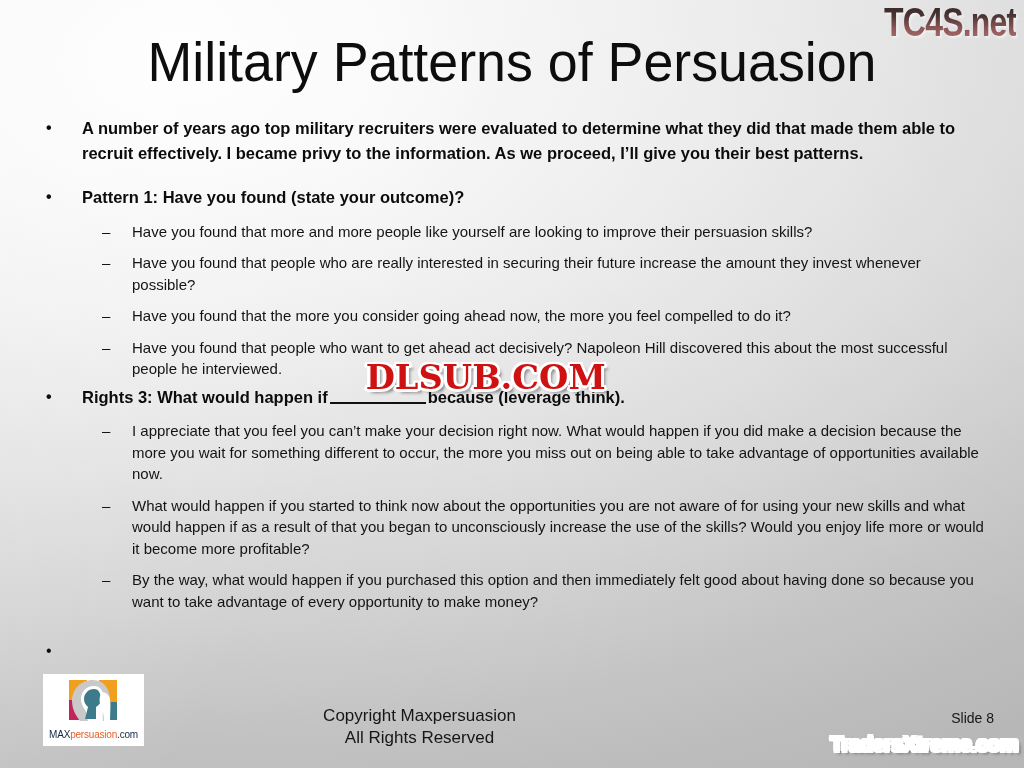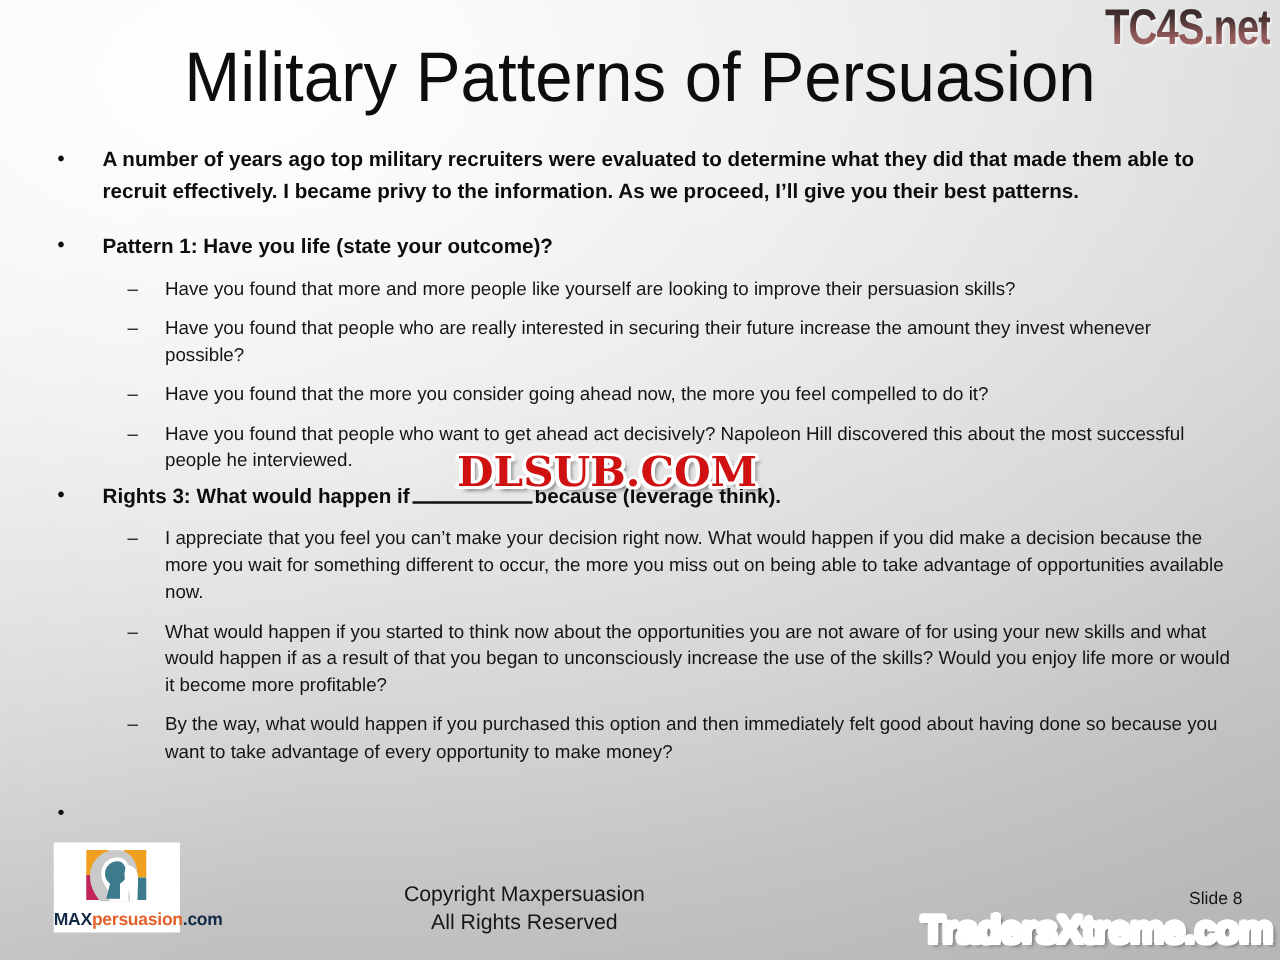--- a/index.html
+++ b/index.html
@@ -177,22 +177,22 @@
     width: 72px;
     height: 46px;
   }
   #maxlogo .wordmark {
     position: absolute;
     left: 0;
     right: 0;
     bottom: 6px;
     text-align: center;
     font-family: "Liberation Sans", sans-serif;
-    font-weight: bold;
-    font-size: 14px;
+    font-weight: normal;
+    font-size: 10px;
     line-height: 10px;
     letter-spacing: -0.2px;
     white-space: nowrap;
   }
   #maxlogo .wm-max { color: #122a45; }
   #maxlogo .wm-pers { color: #e4622a; }
   #maxlogo .wm-com { color: #122a45; }
 
   #copyright {
     position: absolute;
@@ -216,21 +216,21 @@
     z-index: 5;
   }
 
   #txlogo {
     position: absolute;
     right: 6px;
     bottom: 6px;
     z-index: 8;
     font-family: "Liberation Sans", sans-serif;
     font-weight: bold;
-    font-size: 31px;
+    font-size: 21px;
     line-height: 36px;
     letter-spacing: -0.5px;
     transform: scaleX(1.0);
     color: #c64b4b;
     text-shadow:
       -2px 0 0 #ffffff,  2px 0 0 #ffffff,
       0 -2px 0 #ffffff,  0 2px 0 #ffffff,
       -1.6px -1.6px 0 #ffffff, 1.6px -1.6px 0 #ffffff,
       -1.6px 1.6px 0 #ffffff,  1.6px 1.6px 0 #ffffff,
       3px 3px 3px rgba(40,40,40,0.5);
@@ -257,21 +257,21 @@
 
     <div class="l1">
       <span class="mk">•</span>
       <span>A number of years ago top military recruiters were evaluated to determine what they did that made them able to recruit effectively. I became privy to the information. As we proceed, I’ll give you their best patterns.</span>
     </div>
 
     <div class="gap-md"></div>
 
     <div class="l1">
       <span class="mk">•</span>
-      <span>Pattern 1: Have you life (state your outcome)?</span>
+      <span>Pattern 1: Have you found (state your outcome)?</span>
     </div>
 
     <div class="gap-sm"></div>
 
     <div class="l2">
       <span class="mk">–</span>
       <span>Have you found that more and more people like yourself are looking to improve their persuasion skills?</span>
     </div>
     <div class="gap-sm"></div>
     <div class="l2">

